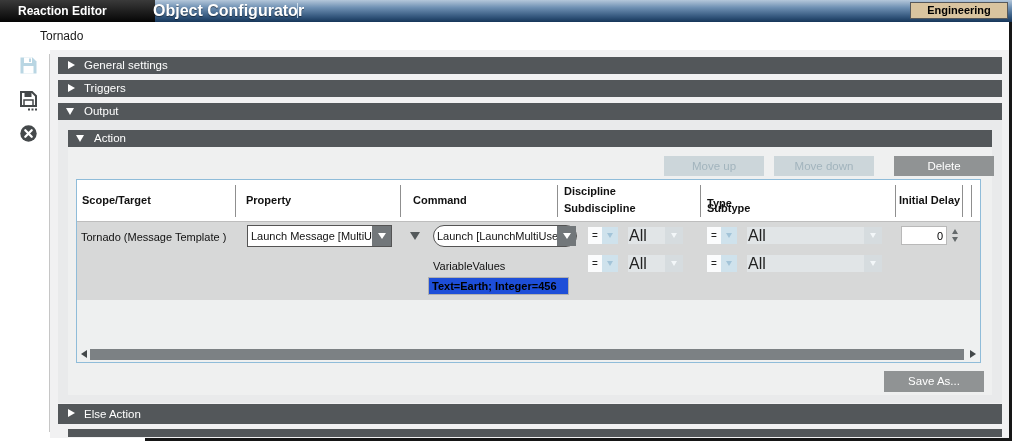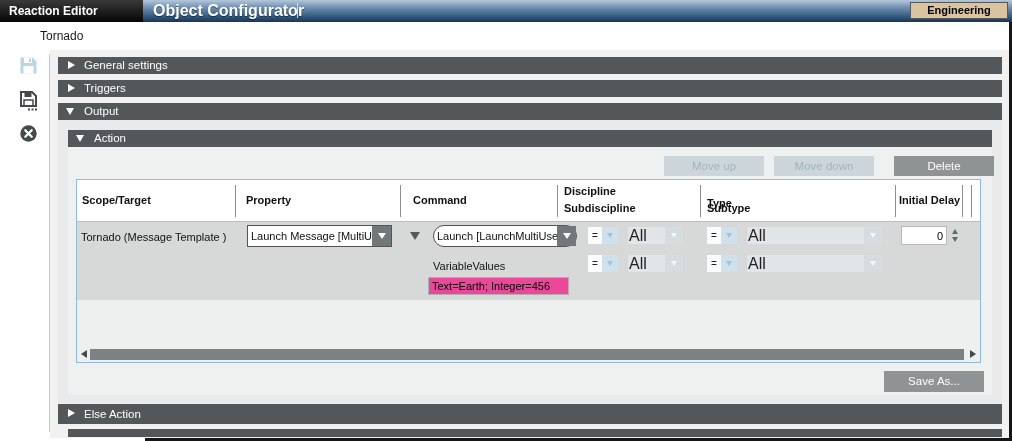--- a/index.html
+++ b/index.html
@@ -2,23 +2,23 @@
 <html><head>
 <meta charset="utf-8">
 <style>
   html,body{margin:0;padding:0;background:#fff;}
   .app{position:relative;width:1012px;height:441px;background:#ffffff;
        font-family:"Liberation Sans",sans-serif;overflow:hidden;}
 
   
   .topbar{position:absolute;left:0;top:0;width:1012px;height:22px;
           background:linear-gradient(180deg,#b4c7da 0%,#6d8fb2 35%,#35587e 75%,#16365a 100%);}
-  .tab-black{position:absolute;left:0;top:0;width:143px;height:22px;
+  .tab-black{position:absolute;left:0;top:0;width:155px;height:22px;
              background:linear-gradient(180deg,#3a3a3a,#050505);
-             color:#fff;font-size:12px;font-weight:bold;line-height:22px;padding-left:9px;box-sizing:border-box;}
+             color:#fff;font-size:12px;font-weight:bold;line-height:22px;padding-left:18px;box-sizing:border-box;}
   .tab-blue-label{position:absolute;left:153px;top:0;height:22px;line-height:22px;
                   color:#fff;font-size:16px;font-weight:bold;text-shadow:0 1px 1px rgba(0,0,0,.5);}
   .tab-sep{position:absolute;left:297px;top:3px;width:1px;height:15px;background:#dbe6f0;opacity:.85;}
   .eng-btn{position:absolute;left:910px;top:2px;width:98px;height:17px;background:#d9c49f;
            border:1px solid #56585a;box-sizing:border-box;color:#000;font-size:11px;font-weight:bold;
            text-align:center;line-height:15px;}
 
   
   .objrow{position:absolute;left:0;top:22px;width:1012px;height:28px;background:#fff;margin-left:32px;}
   .objname{position:absolute;left:8px;top:7px;font-size:12px;color:#1a1a1a;}
@@ -76,22 +76,22 @@
   .expander{position:absolute;width:0;height:0;border-top:8px solid #54595b;
             border-left:5.5px solid transparent;border-right:5.5px solid transparent;cursor:pointer;}
 
   .delay-input{position:absolute;width:46px;height:19px;background:#fff;border:1px solid #b9b9b9;
                box-sizing:border-box;font-family:"Liberation Sans",sans-serif;font-size:11px;text-align:right;padding-right:3px;}
   .spinner{position:absolute;width:11px;height:19px;display:flex;flex-direction:column;
            align-items:center;justify-content:center;gap:3px;cursor:pointer;}
   .tri-up{width:0;height:0;border-bottom:5px solid #64696b;border-left:3.5px solid transparent;border-right:3.5px solid transparent;}
   .tri-dn{width:0;height:0;border-top:5px solid #64696b;border-left:3.5px solid transparent;border-right:3.5px solid transparent;}
 
-  .vv-input{position:absolute;background:#ec4899;border:1px solid #b0b0b0;box-sizing:border-box;
-            font-family:"Liberation Sans",sans-serif;font-size:11px;padding:0 3px;}
+  .vv-input{position:absolute;background:#1d4ed8;border:1px solid #b0b0b0;box-sizing:border-box;
+            font-family:"Liberation Sans",sans-serif;font-size:11px;padding:0 3px;font-weight:bold;}
 
   
   .hscroll{position:absolute;left:0;top:168px;width:903px;height:13px;}
   .hs-thumb{position:absolute;left:13px;top:1px;width:874px;height:11px;background:#7c8184;cursor:pointer;}
   .hs-arrow{position:absolute;top:2px;width:0;height:0;cursor:pointer;}
   .hs-left{left:4px;border-right:6px solid #434849;border-top:4.5px solid transparent;border-bottom:4.5px solid transparent;}
   .hs-right{left:893px;border-left:6px solid #434849;border-top:4.5px solid transparent;border-bottom:4.5px solid transparent;}
 </style>
 </head>
 <body>

